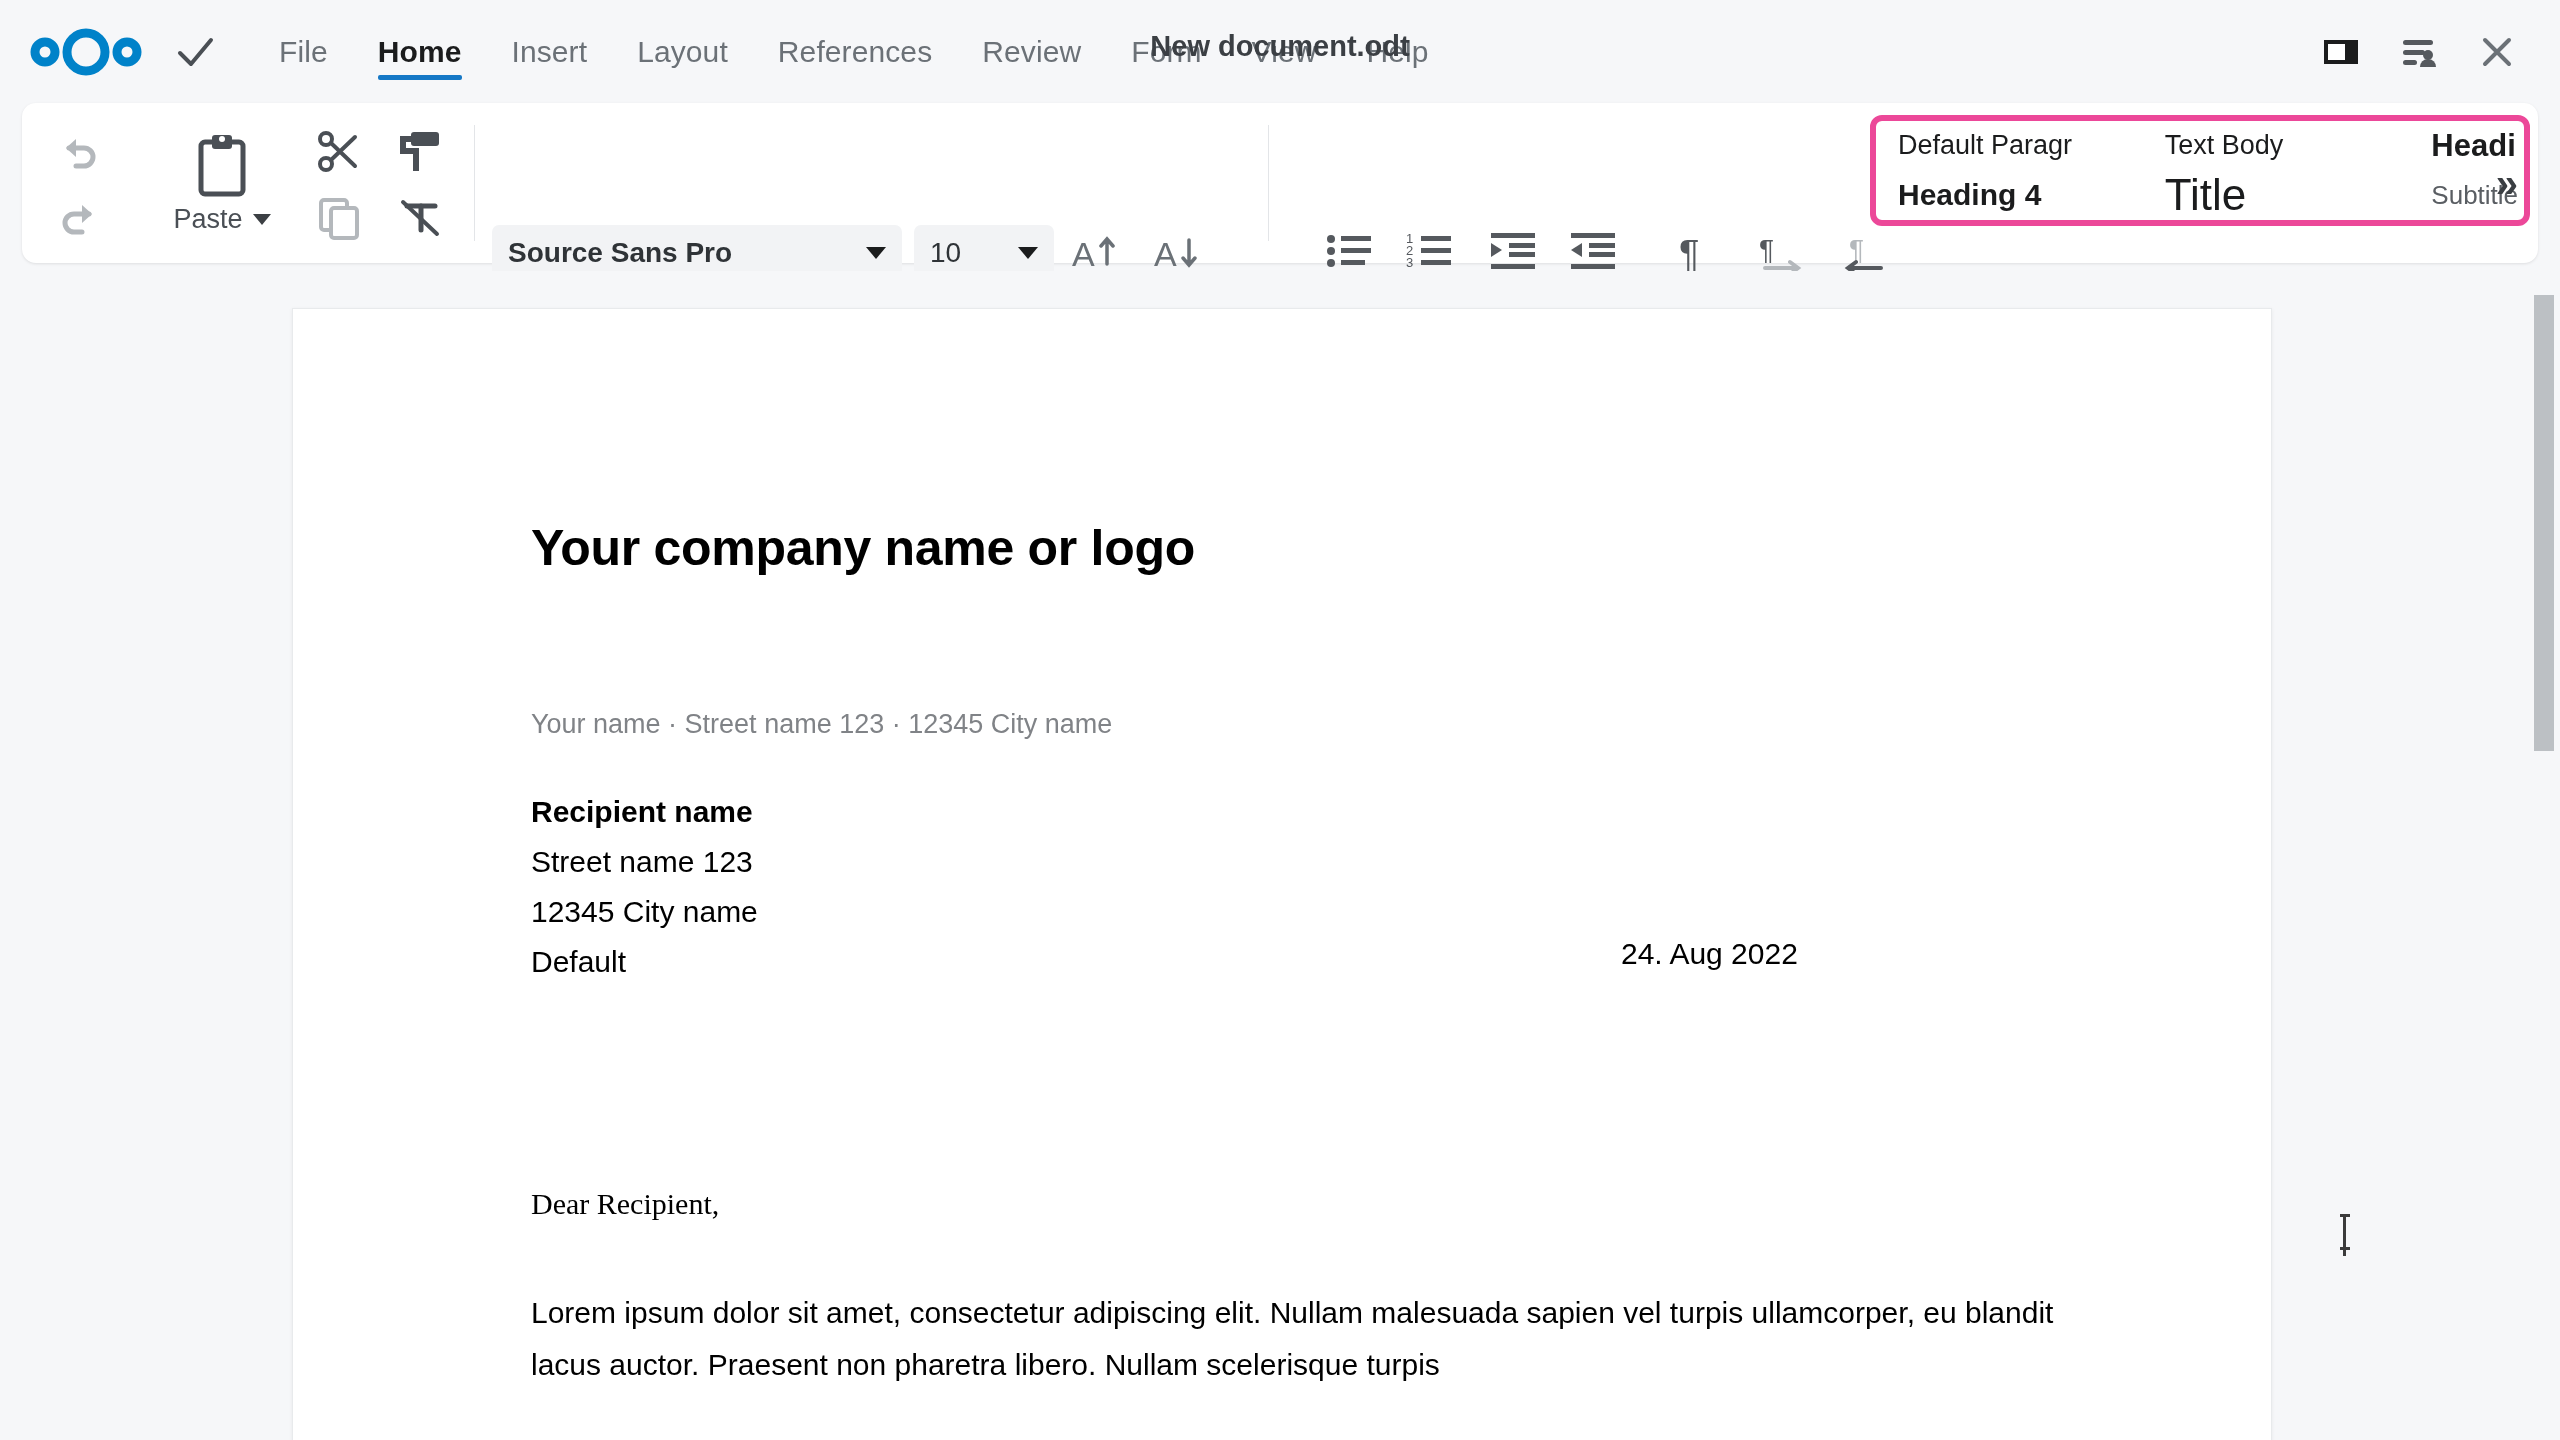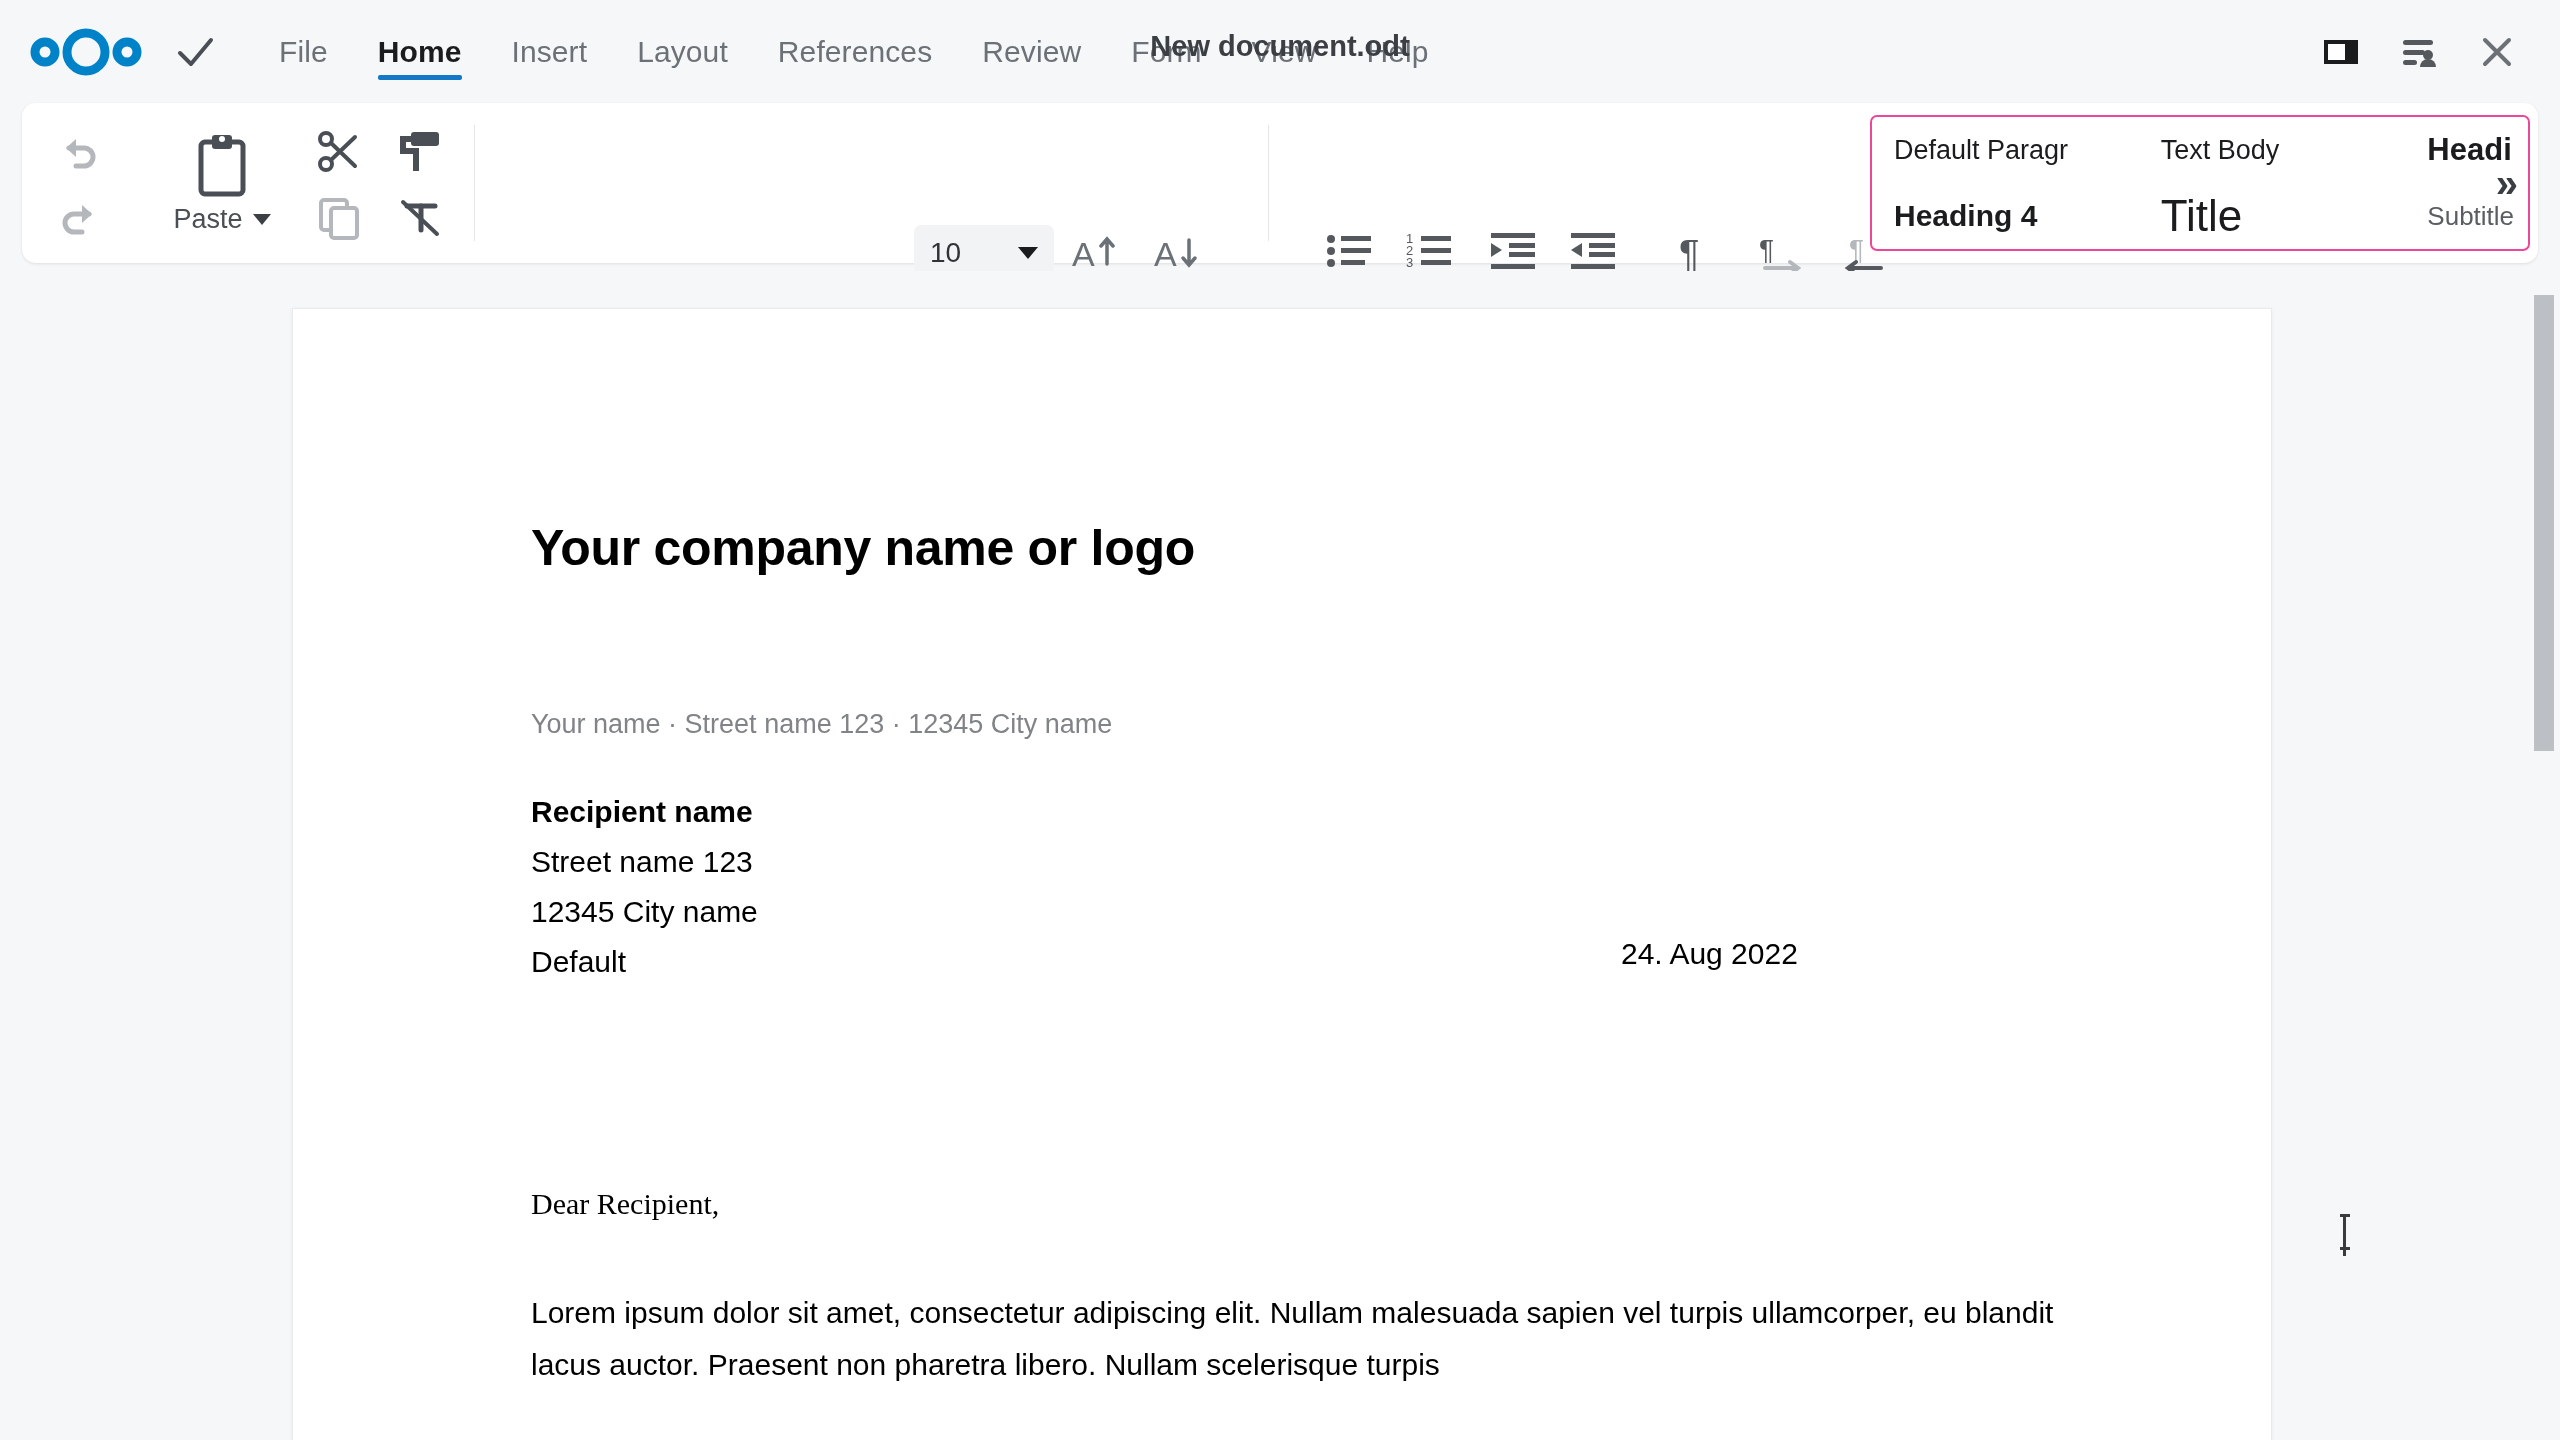--- a/index.html
+++ b/index.html
@@ -74,22 +74,22 @@
   .font-size-box {
     position: absolute; left: 892px; top: 122px; width: 140px; height: 56px;
     background: #f2f3f5; border-radius: 7px;
     display: flex; align-items: center; padding: 0 16px;
   }
   .font-size-box .txt { font-size: 28px; color: #2f3337; flex: 1; }
   .caret-blk { width: 0; height: 0; border-left: 10px solid transparent; border-right: 10px solid transparent; border-top: 12px solid #1b1c1d; }
 
   
   .style-gallery {
-    position: absolute; right: 8px; top: 12px; width: 660px; height: 136px;
-    background: #fff; border: 2px solid #ec4899; border-radius: 7px;
+    position: absolute; right: 8px; top: 12px; width: 660px; height: 111px;
+    background: #fff; border: 6px solid #ec4899; border-radius: 12px;
     overflow: hidden;
   }
   .style-grid { display: grid; grid-template-columns: 1fr 1fr 1fr; grid-template-rows: 1fr 1fr; width: 800px; height: 100%; }
   .style-cell {
     display: flex; align-items: center; padding-left: 22px;
     color: #1b1c1d; overflow: hidden; white-space: nowrap;
   }
   .sty-default { font-size: 27px; }
   .sty-textbody { font-size: 27px; }
   .sty-heading { font-size: 31px; font-weight: bold; }
@@ -252,20 +252,24 @@
       <div class="tb-btn" style="left:366px; top:84px; width:62px; height:62px;">
         <svg width="48" height="48" viewBox="0 0 48 48">
           <path d="M12 12 H40" stroke="#4a4f55" stroke-width="5" stroke-linecap="round"></path>
           <path d="M26 12 L26 36" stroke="#4a4f55" stroke-width="5" stroke-linecap="round"></path>
           <path d="M8 8 L42 40" stroke="#4a4f55" stroke-width="4" stroke-linecap="round"></path>
         </svg>
       </div>
 
       <div class="sep-v" style="left:452px; top:22px; height:116px;"></div>
 
+      <div class="font-name-box">
+        <span class="txt">Source Sans Pro</span>
+        <span class="caret-blk"></span>
+      </div>
       <div class="font-size-box">
         <span class="txt">10</span>
         <span class="caret-blk"></span>
       </div>
 
       <div class="tb-btn" style="left:1042px; top:118px; width:62px; height:62px;">
         <svg width="48" height="48" viewBox="0 0 48 48">
           <text x="1" y="38" font-family="Liberation Sans, sans-serif" font-size="34" fill="#6b7177">A</text>
           <path d="M36 36 V12 M30 18 L36 11 L42 18" stroke="#6b7177" stroke-width="3.5" fill="none" stroke-linecap="round"></path>
         </svg>

